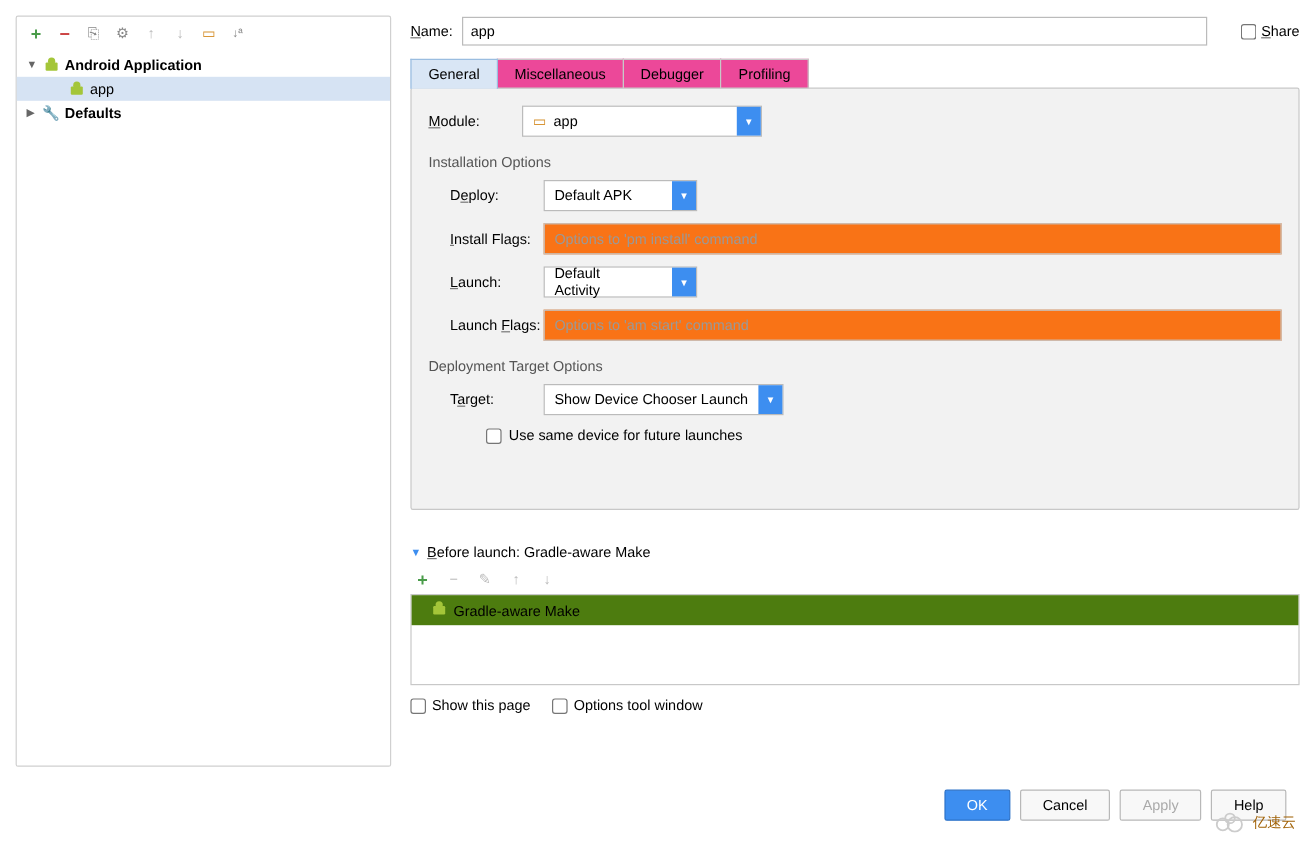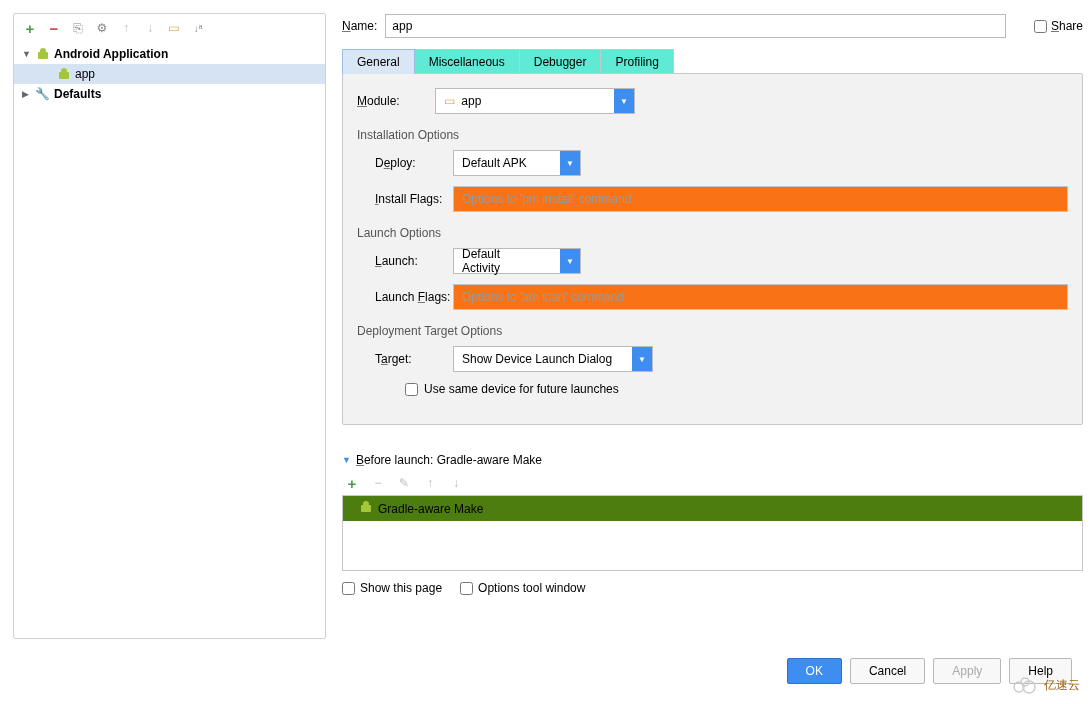--- a/index.html
+++ b/index.html
@@ -13,21 +13,21 @@
 .tree-row.sel { background: #d6e3f3; }
 .tree-arrow { width: 10px; font-size: 9px; color: #666; }
 .tree-icon { width: 16px; height: 16px; display: flex; align-items: center; justify-content: center; }
 .tree-label { white-space: nowrap; }
 .bold { font-weight: bold; }
 .main { flex: 1; padding-left: 16px; display: flex; flex-direction: column; }
 .name-row { display: flex; align-items: center; gap: 8px; height: 26px; }
 .name-input { flex: 1; height: 24px; border: 1px solid #bbb; padding: 0 6px; }
 .share-lbl { display: flex; align-items: center; gap: 4px; margin-left: 20px; }
 .tabs-wrap { margin-top: 10px; display: flex; }
-.tab { padding: 5px 14px; border: 1px solid #c8c8c8; background: #5eead4; cursor: pointer; border-bottom: none; }
+.tab { padding: 5px 14px; border: 1px solid #c8c8c8; background: #ec4899; cursor: pointer; border-bottom: none; }
 .tab.active { background: #d9e6f5; border-color: #9abde0; position: relative; z-index: 2; }
 .tab + .tab { margin-left: -1px; }
 .panel { border: 1px solid #c8c8c8; border-radius: 2px; padding: 14px; background: #f2f2f2; height: 352px; margin-top: -1px; }
 .form-row { display: flex; align-items: center; margin-bottom: 10px; }
 .form-label { width: 78px; text-align: left; color: #000; }
 .indent .form-label { margin-left: 18px; width: 78px; }
 .section-title { color: #555; margin: 14px 0 8px 0; font-size: 12px; }
 .select-box { display: flex; align-items: center; border: 1px solid #bbb; background: #fff; height: 26px; }
 .select-box .sel-text { padding: 0 8px; flex: 1; display: flex; align-items: center; gap: 6px; }
 .sel-btn { width: 20px; height: 24px; background: #3d8ef0; display: flex; align-items: center; justify-content: center; color: #fff; font-size: 8px; cursor: pointer; }
@@ -127,38 +127,37 @@
         <div class="select-box" style="width:128px;">
           <span class="sel-text">Default APK</span>
           <span class="sel-btn">▼</span>
         </div>
       </div>
       <div class="form-row indent">
         <span class="form-label"><span class="under">I</span>nstall Flags:</span>
         <input class="text-input" placeholder="Options to 'pm install' command" style="">
       </div>
 
-      <div class="section-title">Launch Options</div>
       <div class="form-row indent">
         <span class="form-label"><span class="under">L</span>aunch:</span>
         <div class="select-box" style="width:128px;gap:18px;">
           <span class="sel-text">Default Activity</span>
           <span class="sel-btn">▼</span>
         </div>
       </div>
       <div class="form-row indent">
         <span class="form-label">Launch <span class="under">F</span>lags:</span>
         <input class="text-input" placeholder="Options to 'am start' command" style="">
       </div>
 
       <div class="section-title">Deployment Target Options</div>
       <div class="form-row indent">
         <span class="form-label">T<span class="under">a</span>rget:</span>
         <div class="select-box" style="width:200px;">
-          <span class="sel-text">Show Device Launch Dialog</span>
+          <span class="sel-text">Show Device Chooser Launch</span>
           <span class="sel-btn">▼</span>
         </div>
       </div>
       <label class="chk-row">
         <input type="checkbox" style="">
         <span>Use same device for future launches</span>
       </label>
     </div>
 
     <div class="before-launch">

